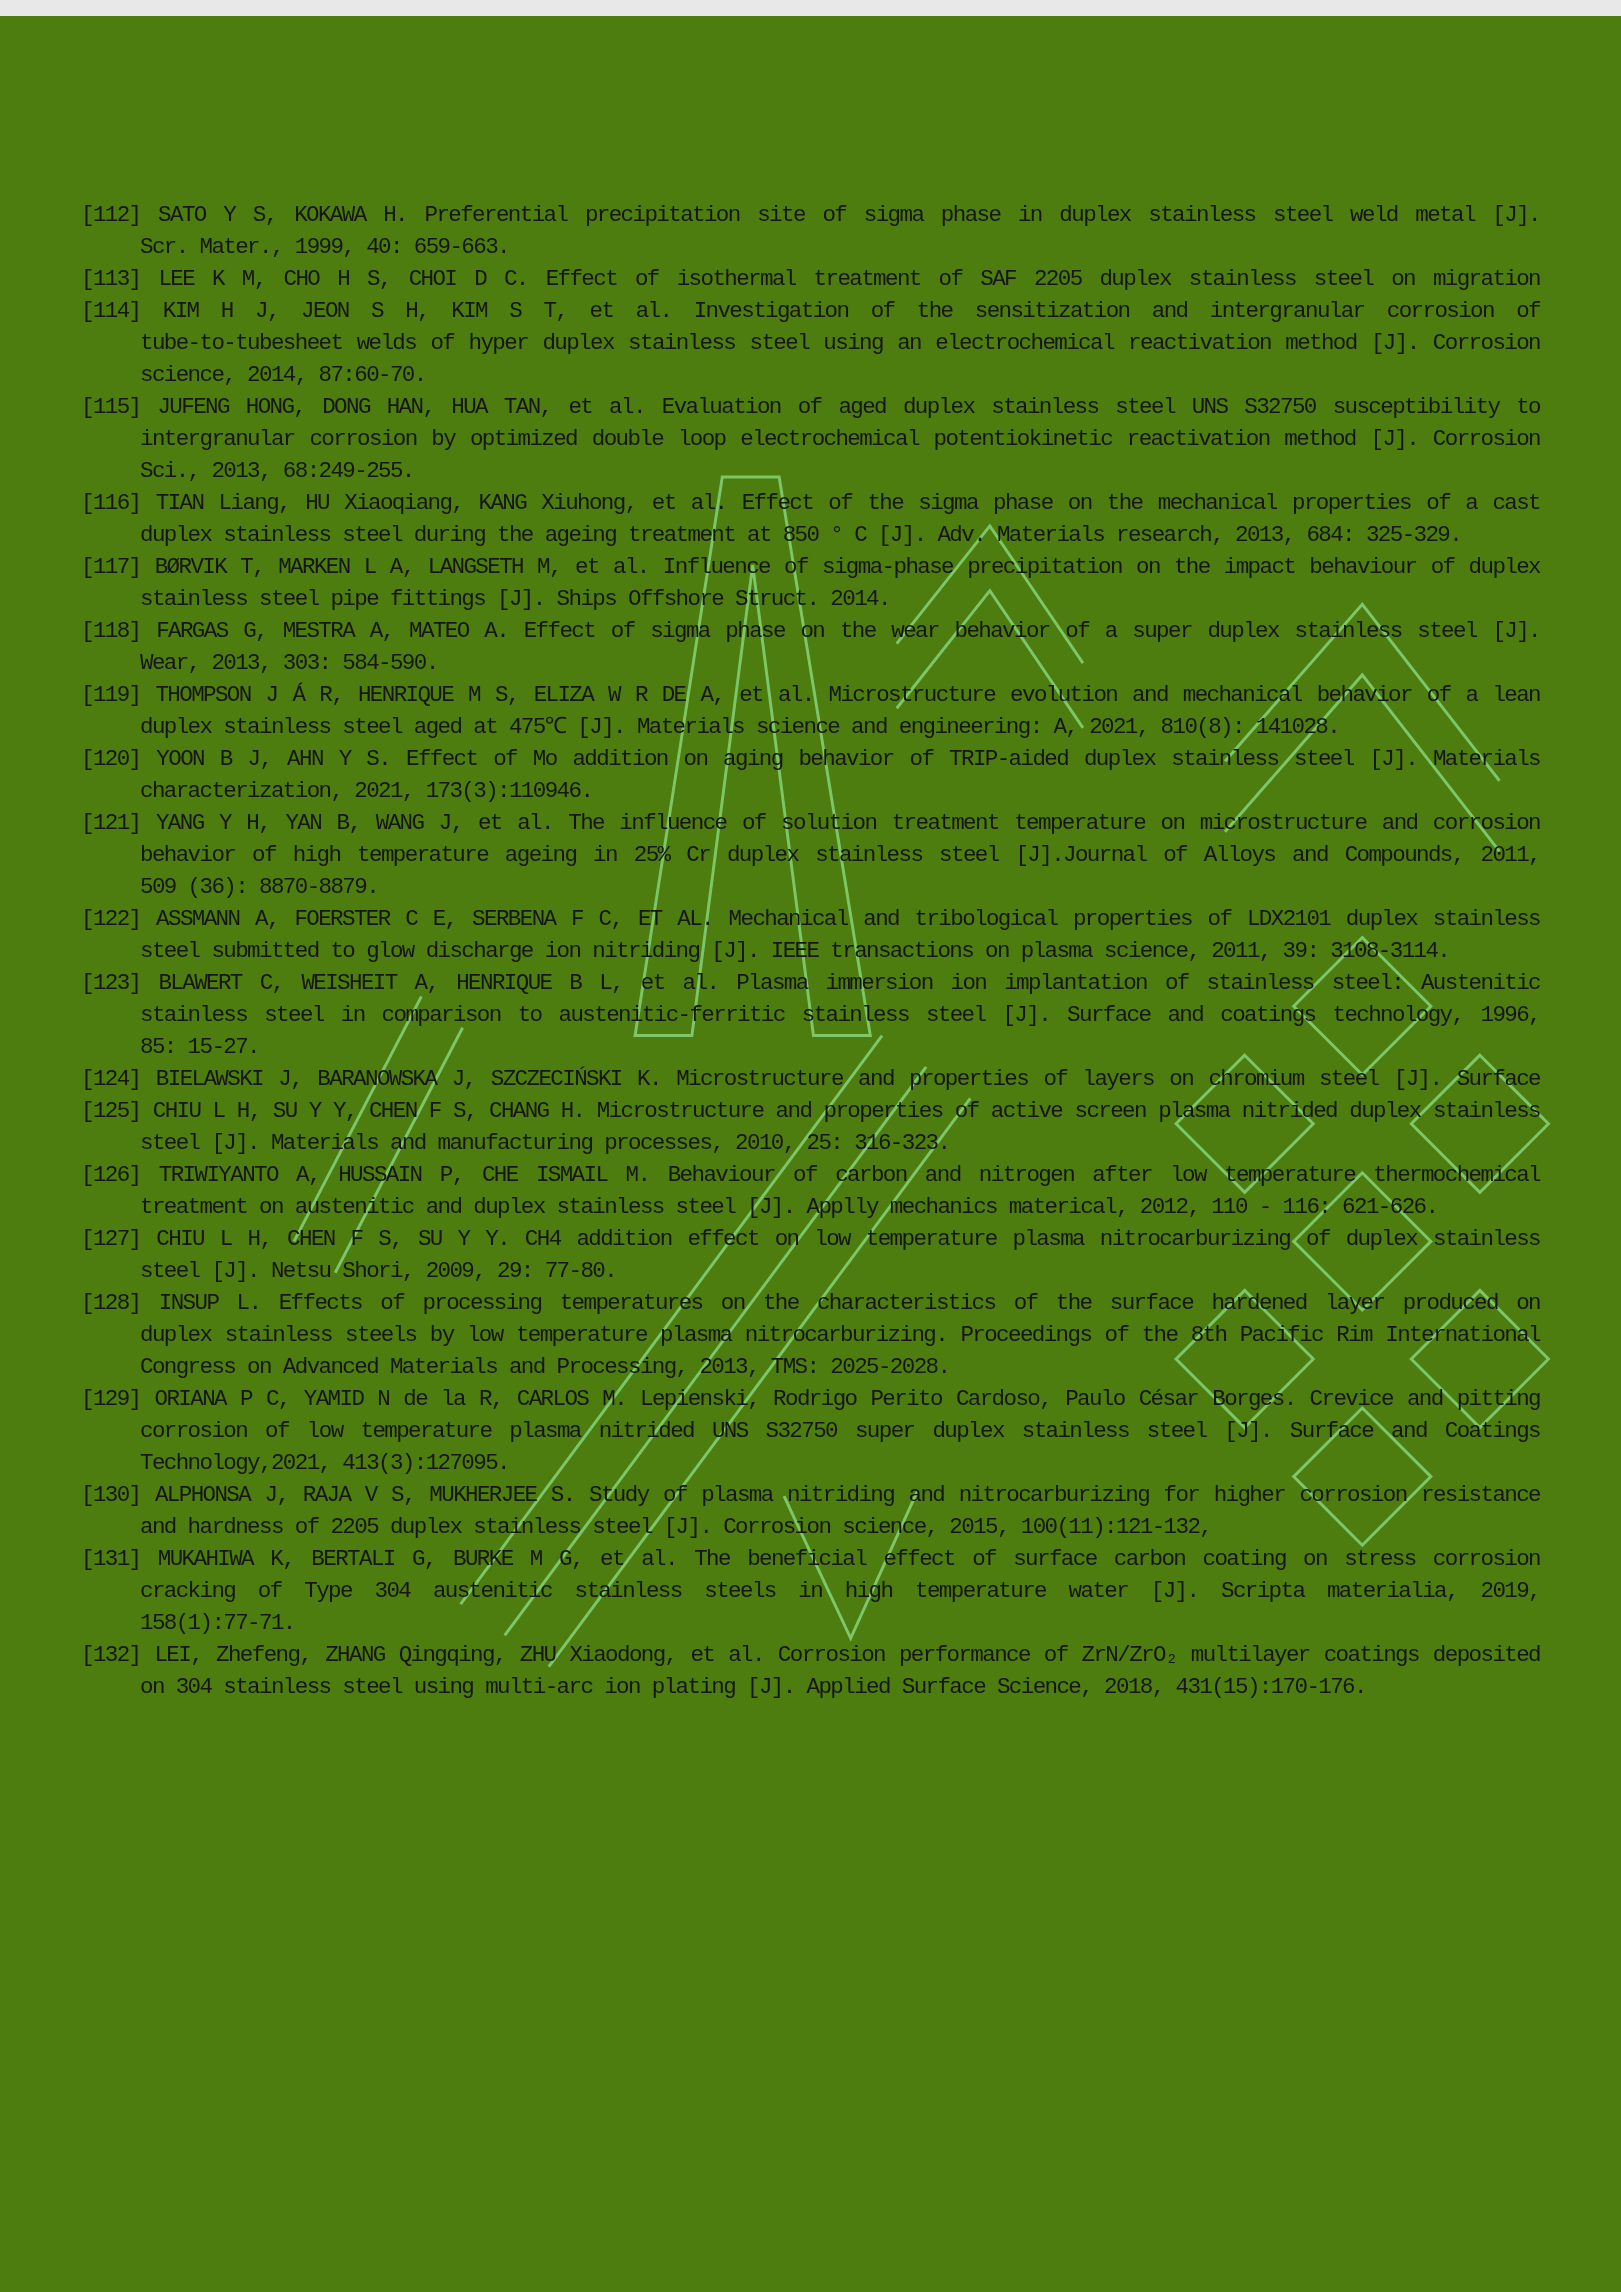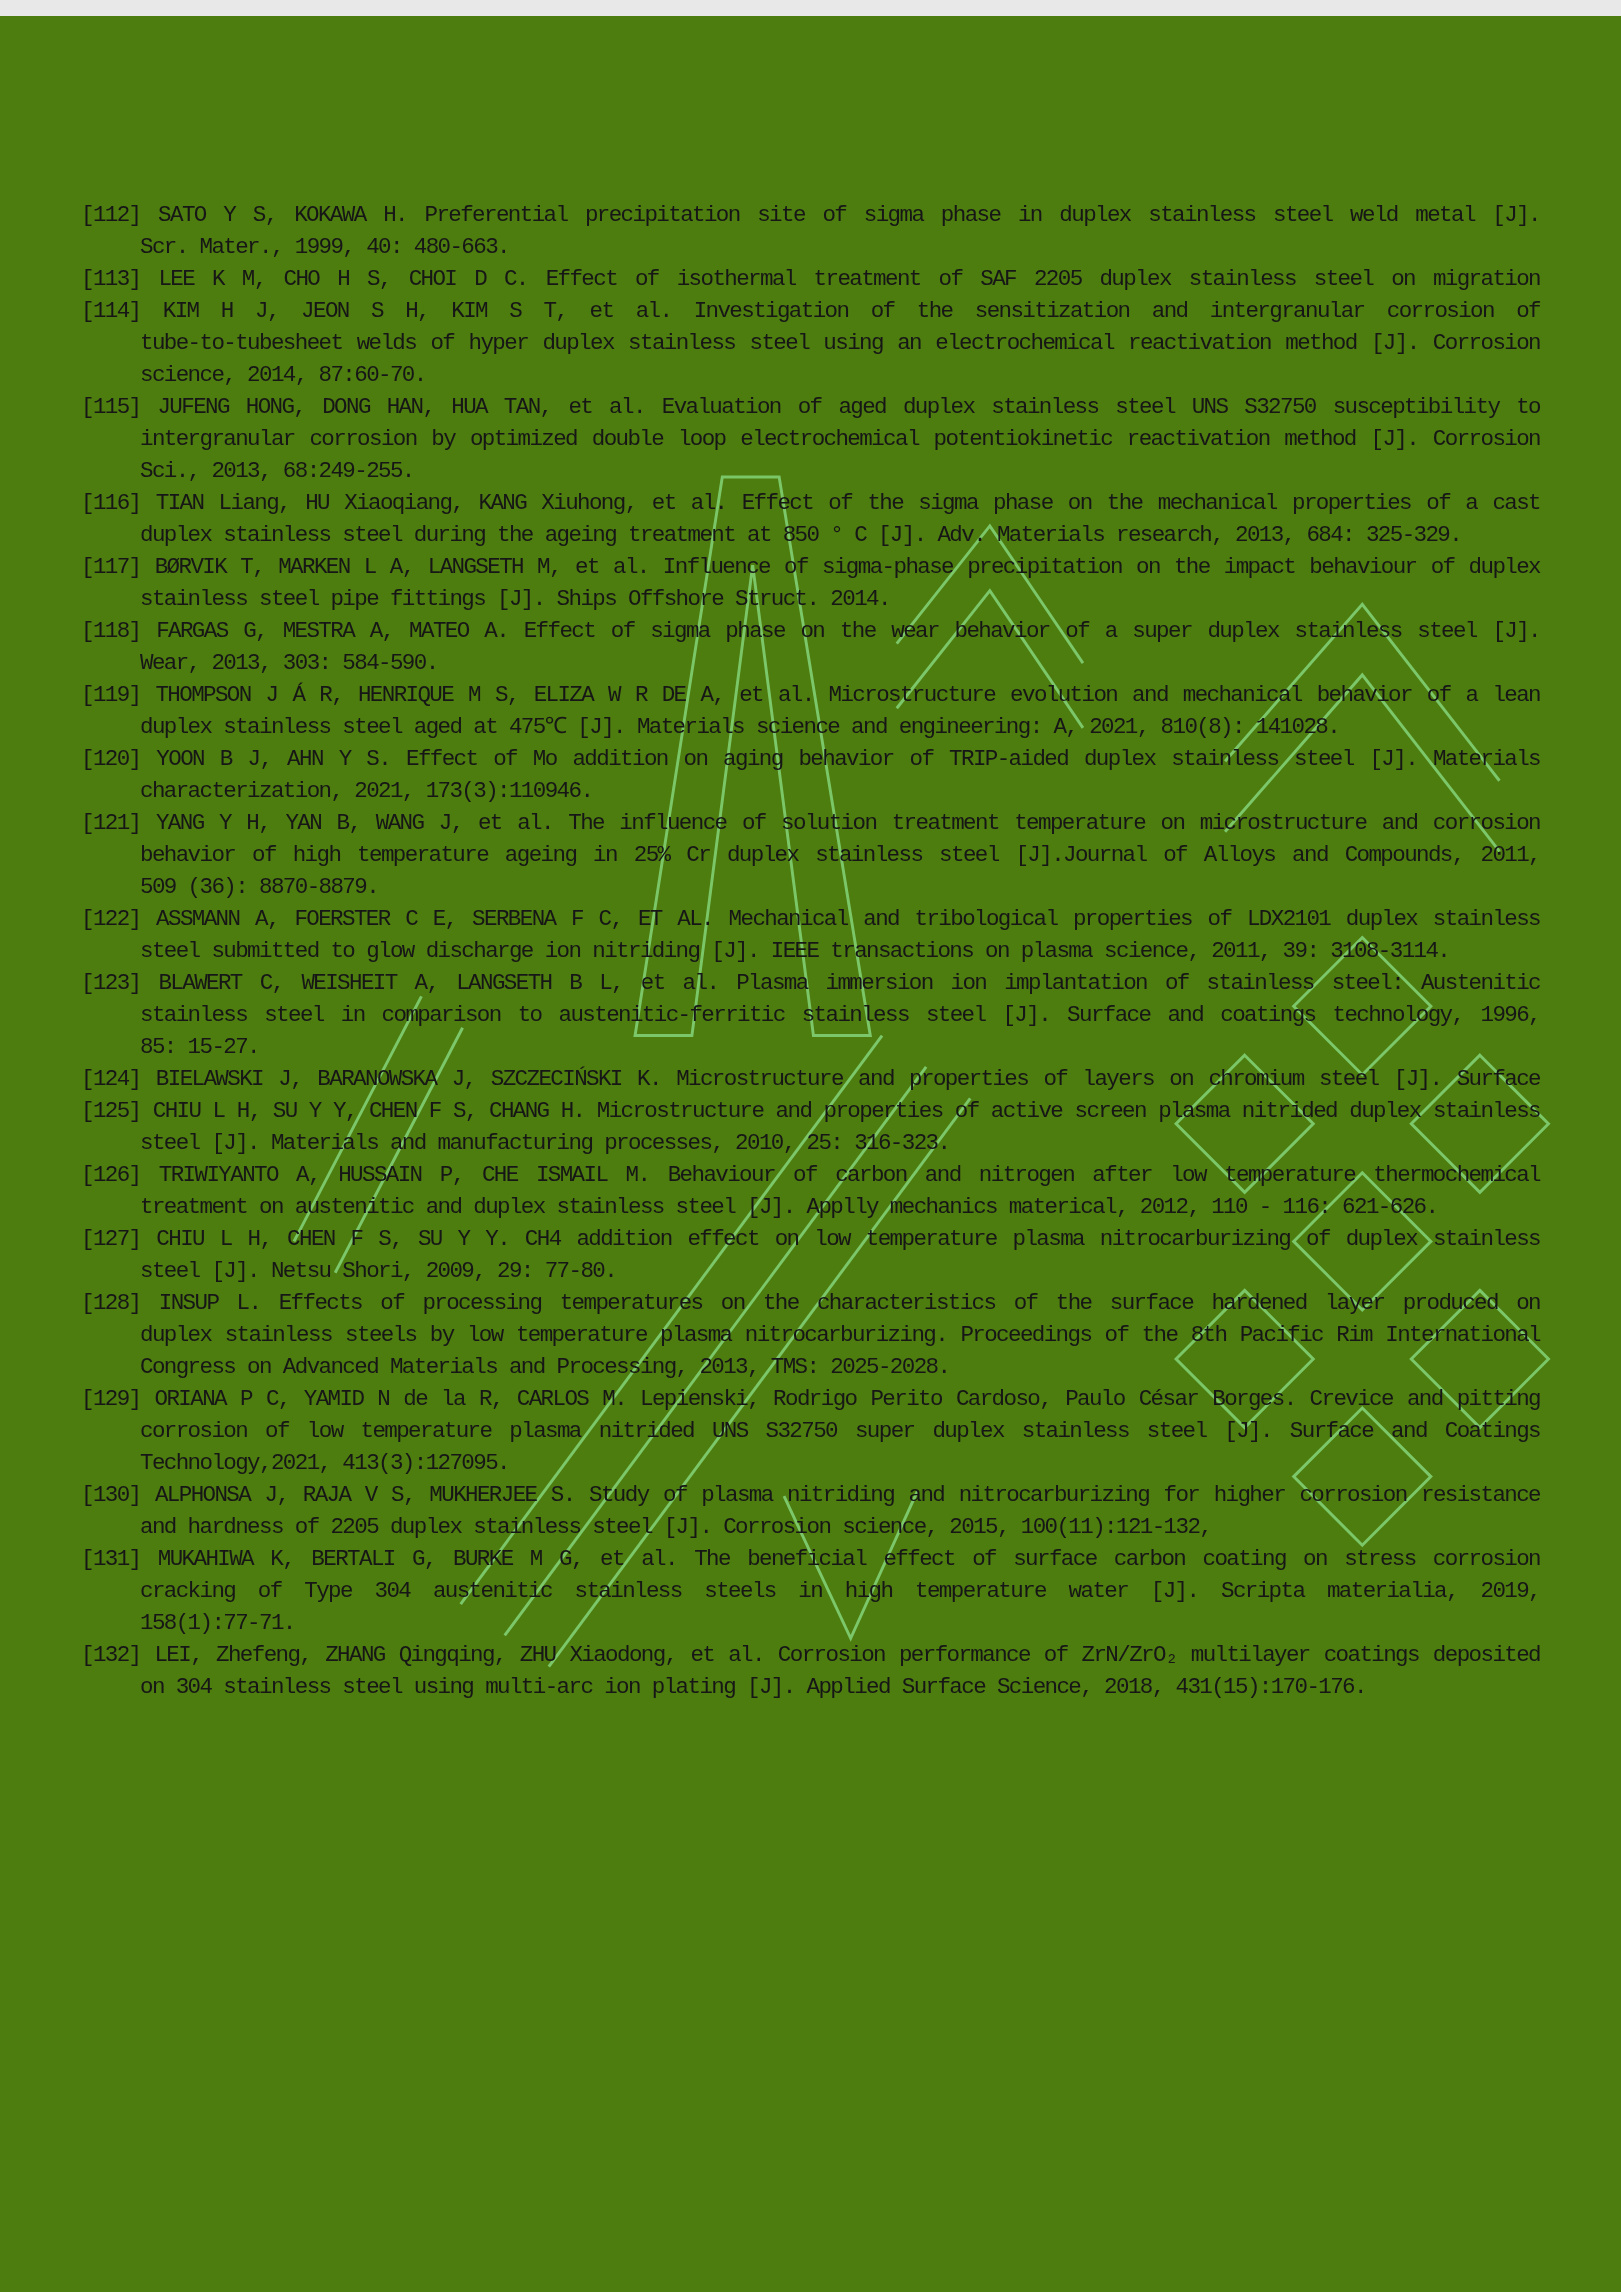--- a/index.html
+++ b/index.html
@@ -62,21 +62,21 @@
       <path d="M300 1250 L430 1000"></path>
       <path d="M342 1282 L472 1032"></path>
 
       <path d="M800 1510 L868 1655 L936 1505"></path>
     </g>
   </svg>
 
   <div class="refs" id="refs">
       <div class="ref">
         <div class="l just"><span>[112]</span> <span>SATO Y S, KOKAWA H. Preferential precipitation site of sigma phase in duplex stainless steel weld metal [J].</span></div>
-        <div class="l cont">Scr. Mater., 1999, 40: 480-663.</div>
+        <div class="l cont">Scr. Mater., 1999, 40: 659-663.</div>
       </div>
       <div class="ref">
         <div class="l just"><span>[113]</span> <span>LEE K M, CHO H S, CHOI D C. Effect of isothermal treatment of SAF 2205 duplex stainless steel on migration</span></div>
       </div>
       <div class="ref">
         <div class="l just"><span>[114]</span> <span>KIM H J, JEON S H, KIM S T, et al. Investigation of the sensitization and intergranular corrosion of</span></div>
         <div class="l cont just">tube-to-tubesheet welds of hyper duplex stainless steel using an electrochemical reactivation method [J]. Corrosion</div>
         <div class="l cont">science, 2014, 87:60-70.</div>
       </div>
       <div class="ref">
@@ -107,21 +107,21 @@
       <div class="ref">
         <div class="l just"><span>[121]</span> <span>YANG Y H, YAN B, WANG J, et al. The influence of solution treatment temperature on microstructure and corrosion</span></div>
         <div class="l cont just">behavior of high temperature ageing in 25% Cr duplex stainless steel [J].Journal of Alloys and Compounds, 2011,</div>
         <div class="l cont">509 (36): 8870-8879.</div>
       </div>
       <div class="ref">
         <div class="l just"><span>[122]</span> <span>ASSMANN A, FOERSTER C E, SERBENA F C, ET AL. Mechanical and tribological properties of LDX2101 duplex stainless</span></div>
         <div class="l cont">steel submitted to glow discharge ion nitriding [J]. IEEE transactions on plasma science, 2011, 39: 3108-3114.</div>
       </div>
       <div class="ref">
-        <div class="l just"><span>[123]</span> <span>BLAWERT C, WEISHEIT A, LANGSETH B L, et al. Plasma immersion ion implantation of stainless steel: Austenitic</span></div>
+        <div class="l just"><span>[123]</span> <span>BLAWERT C, WEISHEIT A, HENRIQUE B L, et al. Plasma immersion ion implantation of stainless steel: Austenitic</span></div>
         <div class="l cont just">stainless steel in comparison to austenitic-ferritic stainless steel [J]. Surface and coatings technology, 1996,</div>
         <div class="l cont">85: 15-27.</div>
       </div>
       <div class="ref">
         <div class="l just"><span>[124]</span> <span>BIELAWSKI J, BARANOWSKA J, SZCZECIŃSKI K. Microstructure and properties of layers on chromium steel [J]. Surface</span></div>
       </div>
       <div class="ref">
         <div class="l just"><span>[125]</span> <span>CHIU L H, SU Y Y, CHEN F S, CHANG H. Microstructure and properties of active screen plasma nitrided duplex stainless</span></div>
         <div class="l cont">steel [J]. Materials and manufacturing processes, 2010, 25: 316-323.</div>
       </div>

